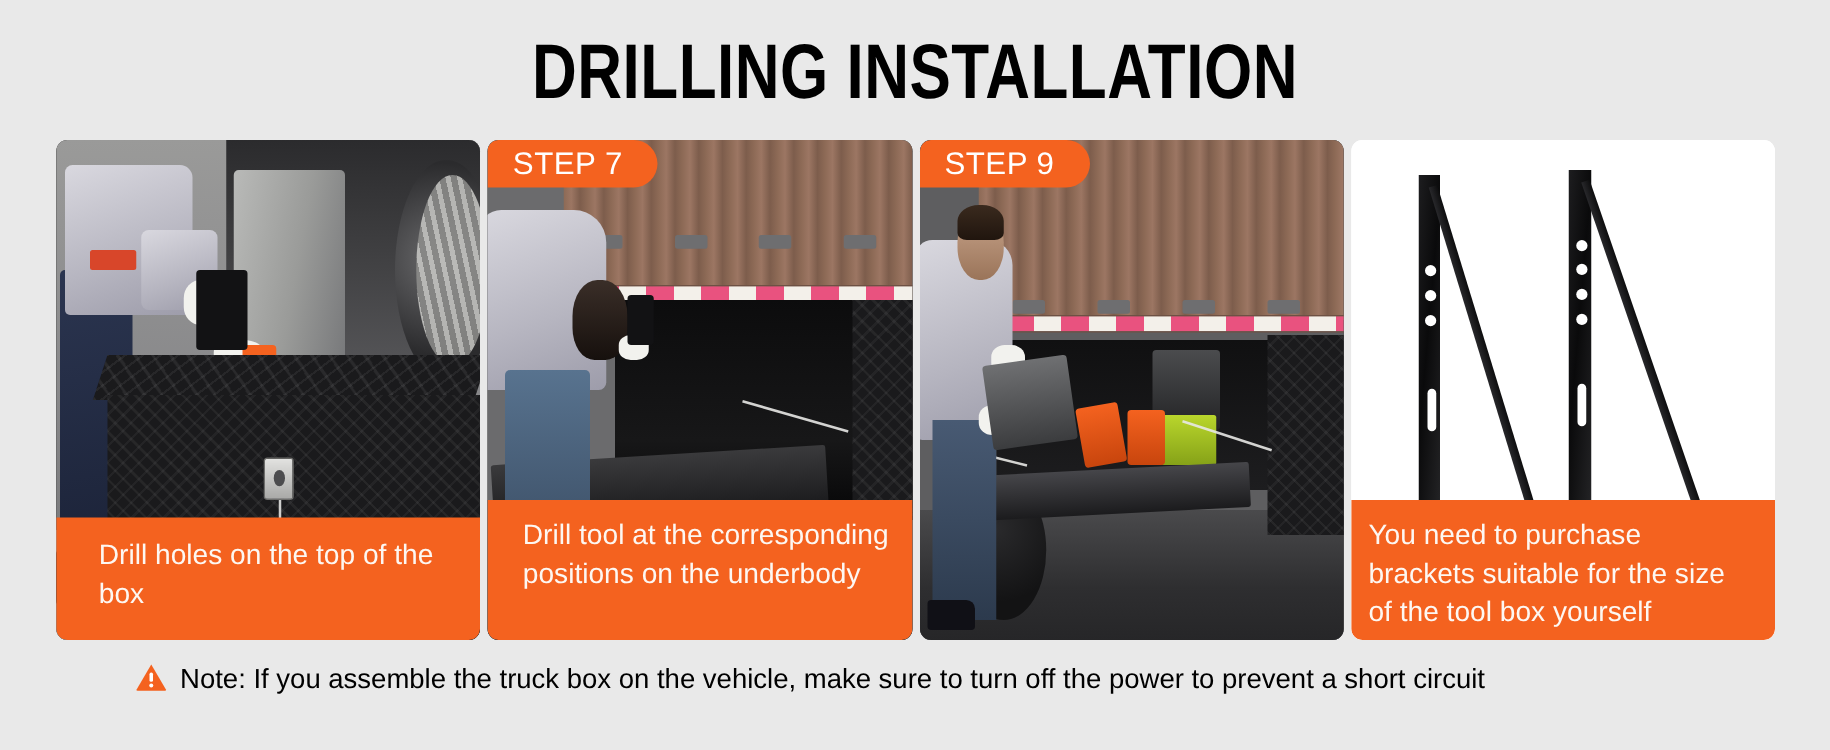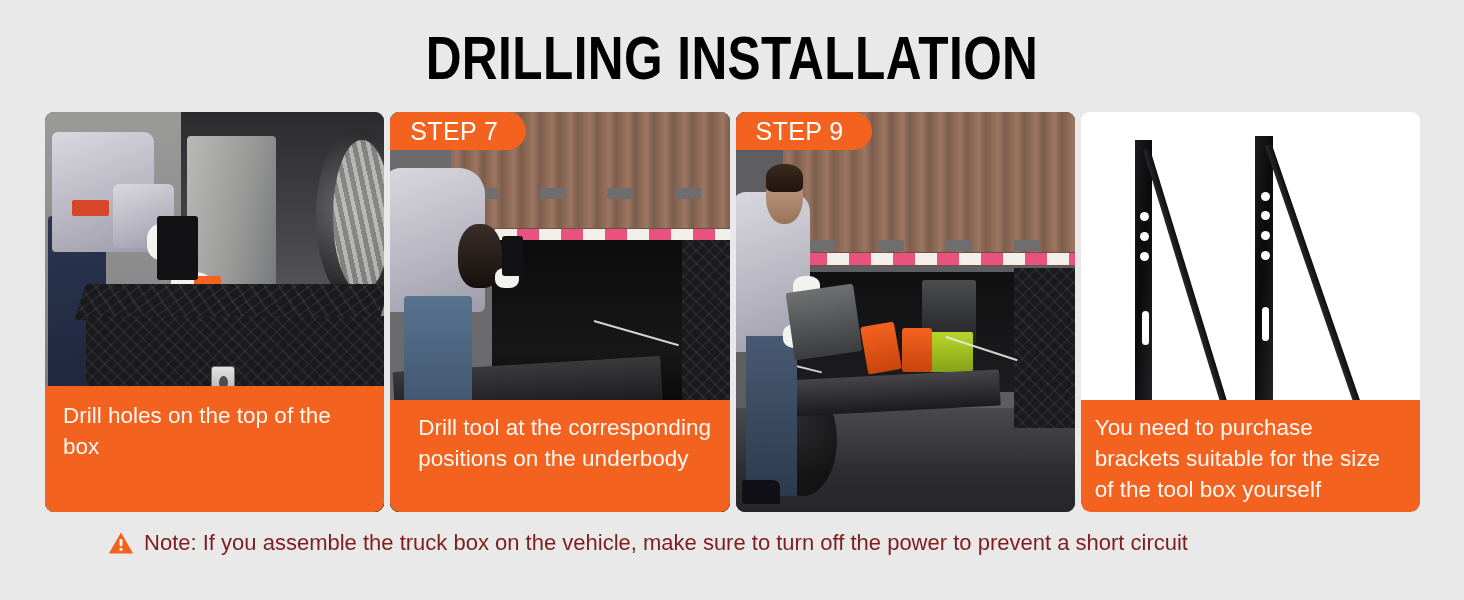--- a/index.html
+++ b/index.html
@@ -60,33 +60,33 @@
   .caption {
     position: absolute; left: 0; bottom: 0; width: 100%; z-index: 7;
     background: #f4621f;
     color: #fdf7f2;
     padding: 14px 16px 16px 34px;
     font-size: 22.5px;
     line-height: 31px;
     border-bottom-left-radius: 9px;
     border-bottom-right-radius: 9px;
   }
-  .card.c1 .caption { height: 126px; padding-left: 18px; }
+  .card.c1 .caption { height: 98px; padding-left: 34px; }
   .card.c2 .caption { height: 112px; padding-left: 28px; padding-top: 12px;}
   .card.c3 .caption { height: 92px;  padding-left: 34px; padding-top: 18px;}
   .card.c4 {
     background: #fff;
   }
   .card.c4 .caption { height: 112px; padding-left: 14px; padding-top: 12px;}
 
   
   .note {
     position: absolute; left: 0; top: 530px; width: 1296px;
-    display: flex; align-items: center; justify-content: center; gap: 10px;
-    font-size: 22px; color: #7f1d1d;
+    display: flex; align-items: flex-start; justify-content: center; gap: 10px;
+    font-size: 22px; color: #000000;
   }
   .warn-ico { flex: 0 0 auto; display: block; }
   .truckbody {
     position:absolute;
     background:
       repeating-linear-gradient(90deg,
         #8d6a56 0px, #9c7663 6px, #7d5d4c 13px, #8d6a56 19px);
   }
   .reflect-tape {
     position:absolute; height:14px;

